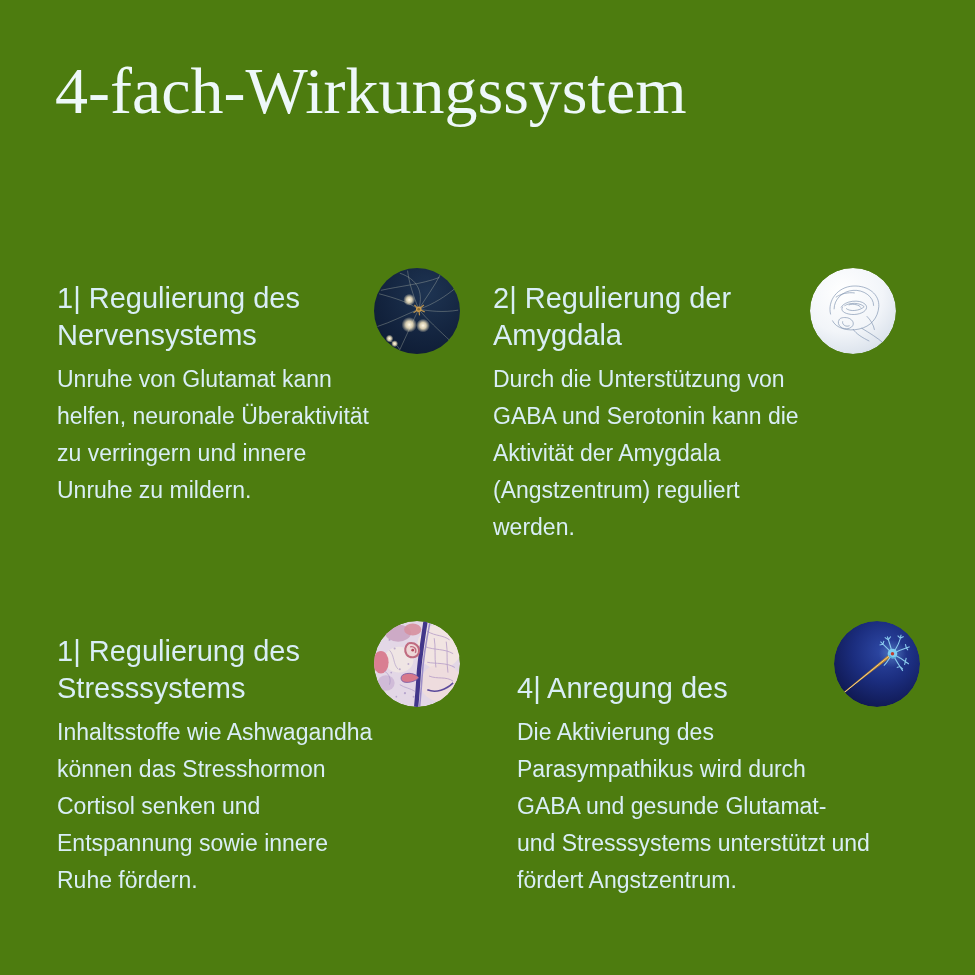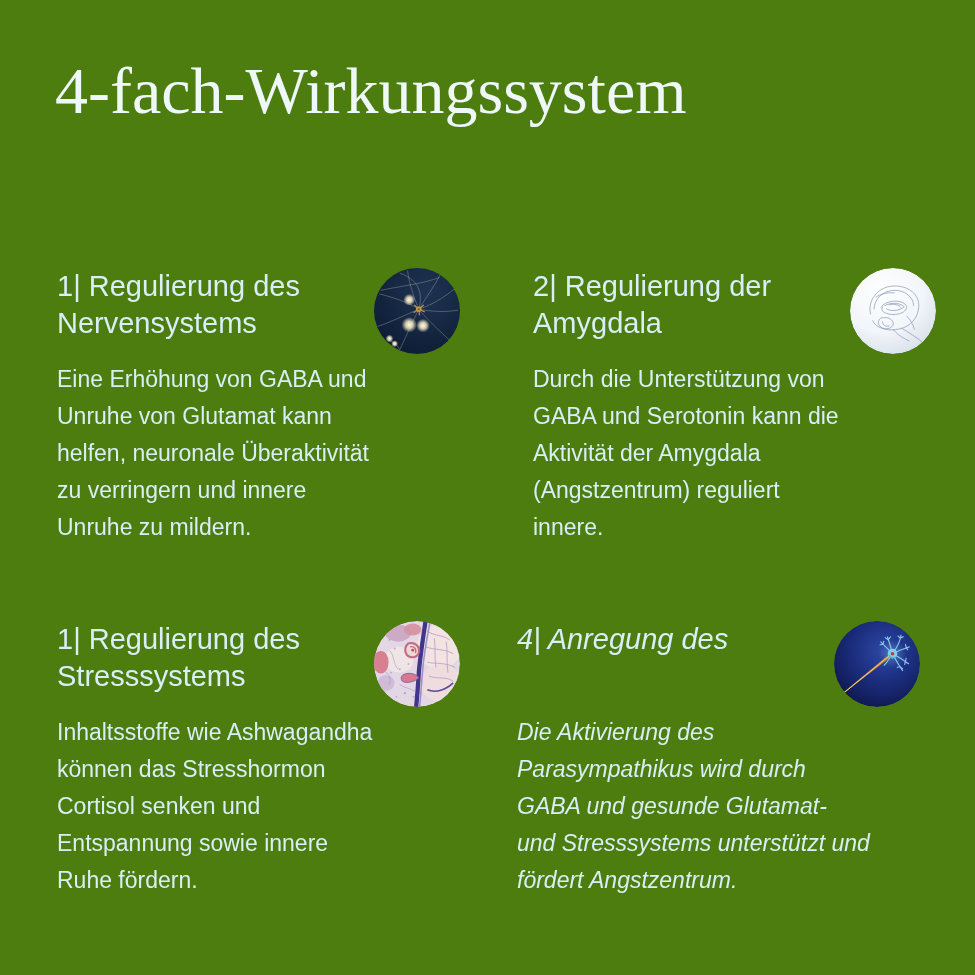--- a/index.html
+++ b/index.html
@@ -17,24 +17,24 @@
     margin:0;
     font-family:"Liberation Serif",serif;
     font-weight:400;
     font-size:66px;
     line-height:1.05;
     color:#eef8f9;
     white-space:nowrap;
   }
   .card{position:absolute;width:403px;}
   .card-1{left:57px;top:268px;}
-  .card-2{left:533px;top:268px;}
+  .card-2{left:493px;top:268px;}
   .card-3{left:57px;top:621px;}
-  .card-4{left:517px;top:621px;font-style:italic;}
-  .card-header{display:flex;align-items:flex-start;}
+  .card-4{left:517px;top:621px;}
+  .card-header{display:flex;align-items:flex-end;}
   .heading{
     flex:1 1 auto;
     margin:0;
     font-weight:400;
     font-size:29px;
     line-height:37px;
     color:#d9eef6;
     white-space:nowrap;
   }
   .circle-img{
@@ -101,21 +101,20 @@
           <circle cx="24" cy="88" r="4" fill="url(#glow1)"></circle>
           <g stroke="#c99a4e" stroke-width="1.4" fill="none" stroke-opacity="0.9">
             <path d="M52,48 l6,-5 M52,48 l7,3 M52,48 l-6,4 M52,48 l-5,-5 M52,48 l1,7"></path>
           </g>
           <circle cx="52" cy="48" r="3.2" fill="#c99a4e"></circle>
           <circle cx="52" cy="48" r="1.5" fill="#8a6a30"></circle>
         </svg>
       </div>
     </div>
     <div class="body-text">
-      <div>Eine Erhöhung von GABA und</div>
       <div>Unruhe von Glutamat kann</div>
       <div>helfen, neuronale Überaktivität</div>
       <div>zu verringern und innere</div>
       <div>Unruhe zu mildern.</div>
     </div>
   </section>
 
   <section class="card card-2">
     <div class="card-header">
       <h2 class="heading">
@@ -147,21 +146,21 @@
             <path d="M66,56 C70,60 74,66 75,72"></path>
           </g>
         </svg>
       </div>
     </div>
     <div class="body-text">
       <div>Durch die Unterstützung von</div>
       <div>GABA und Serotonin kann die</div>
       <div>Aktivität der Amygdala</div>
       <div>(Angstzentrum) reguliert</div>
-      <div>innere.</div>
+      <div>werden.</div>
     </div>
   </section>
 
   <section class="card card-3">
     <div class="card-header">
       <h2 class="heading">
         <span>1| Regulierung des</span><br>
         <span>Stresssystems</span>
       </h2>
       <div class="circle-img">

